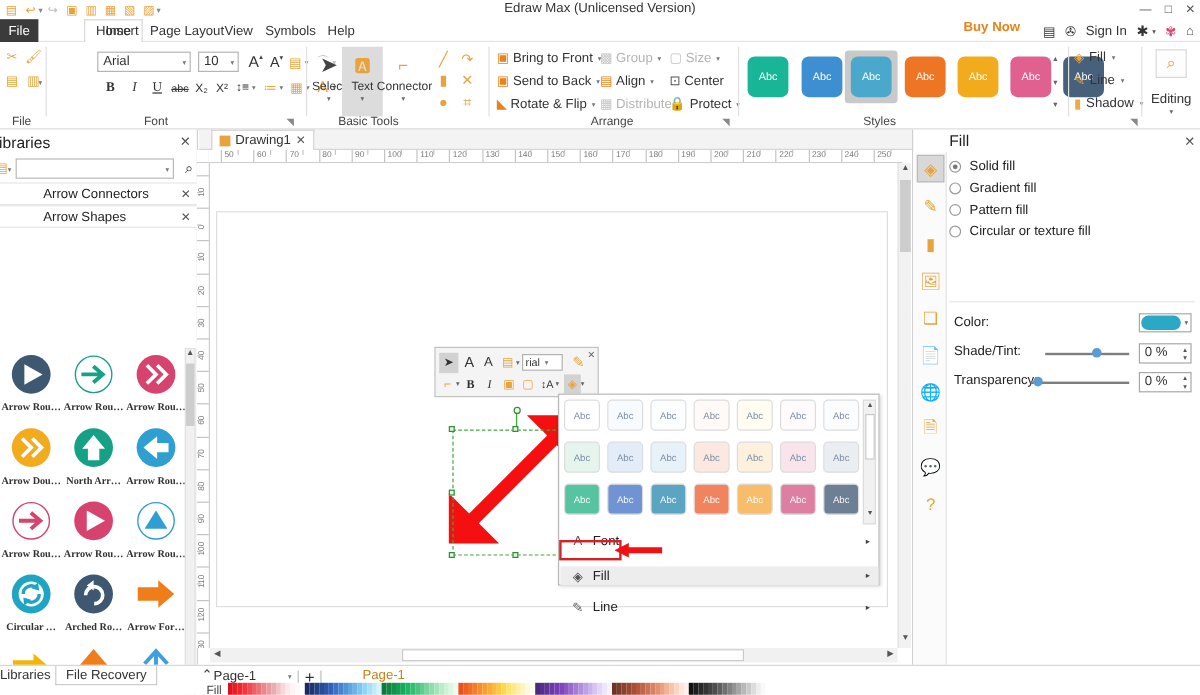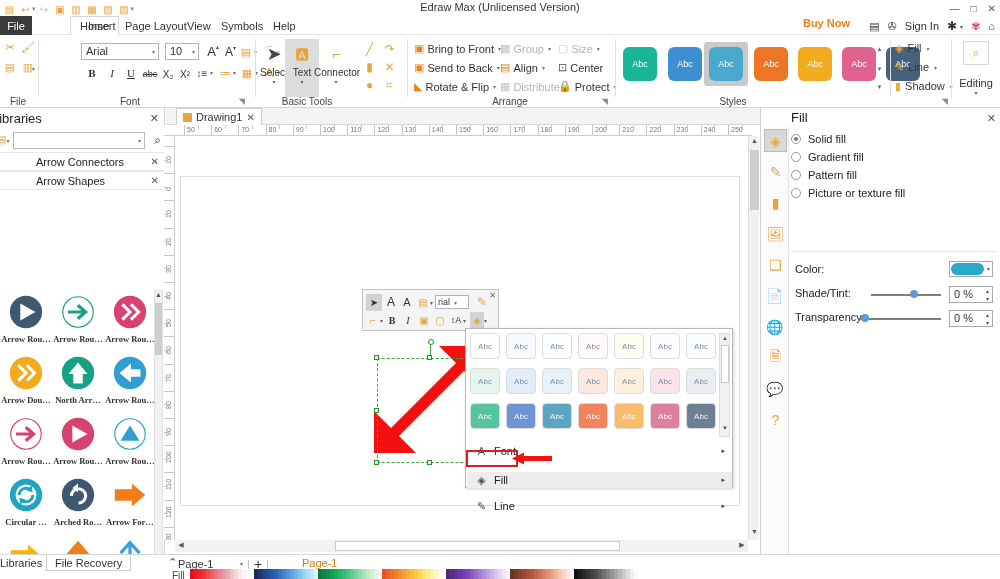--- a/index.html
+++ b/index.html
@@ -877,21 +877,21 @@
       <div class="rad">
         <span class="rdot"></span>
         <span>Gradient fill</span>
       </div>
       <div class="rad">
         <span class="rdot"></span>
         <span>Pattern fill</span>
       </div>
       <div class="rad">
         <span class="rdot"></span>
-        <span>Picture or texture fill</span>
+        <span>Circular or texture fill</span>
       </div>
     </div>
 
     <div class="rp-div" style="top:143px"></div>
 
     <div class="rowlbl" style="top:155px">Color:</div>
     <div class="colorbox" style="top:153px">
       <span class="sw" id="fillsw" style="background: rgb(41, 169, 198);"></span>
       <span class="ar">▾</span>
     </div>

